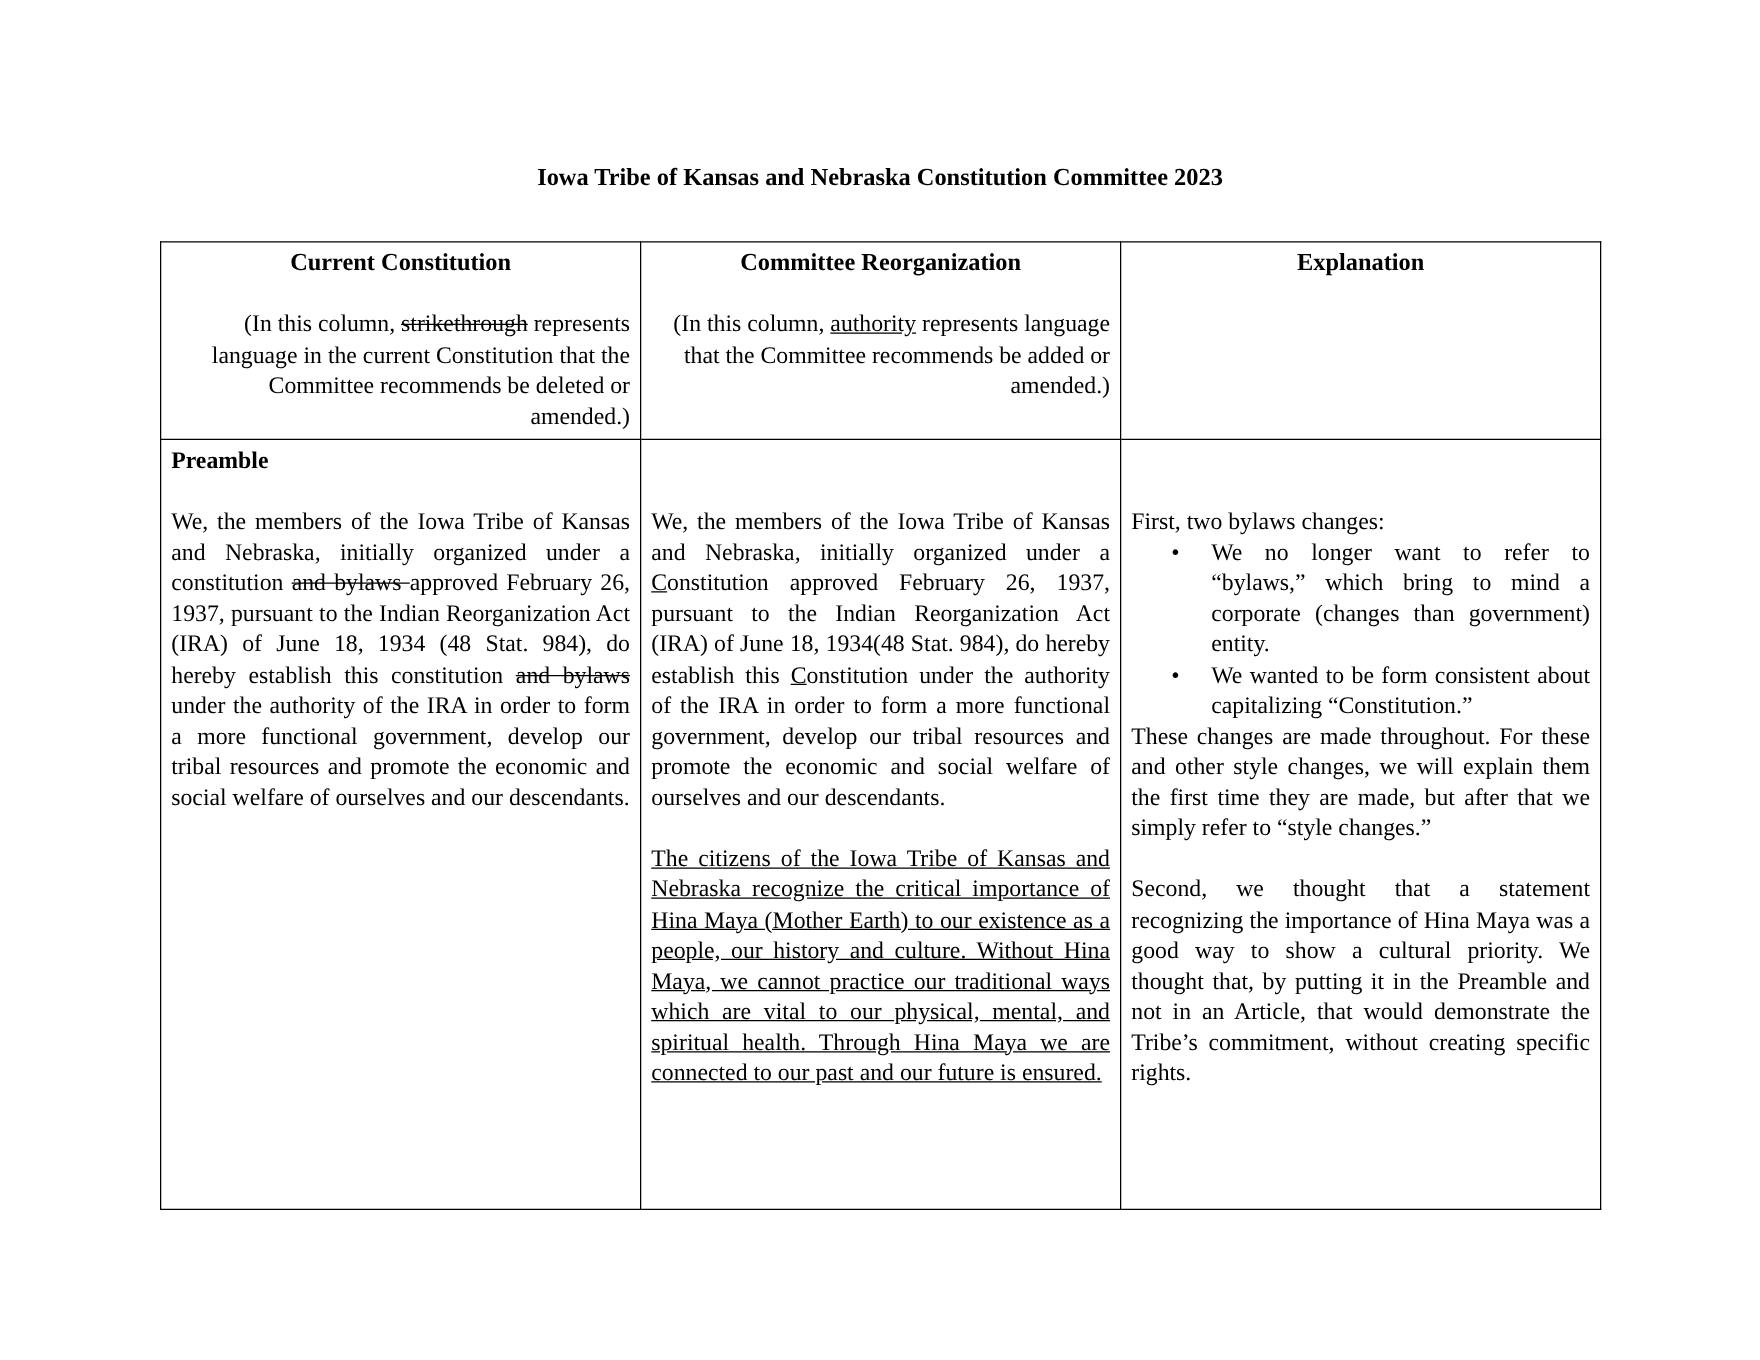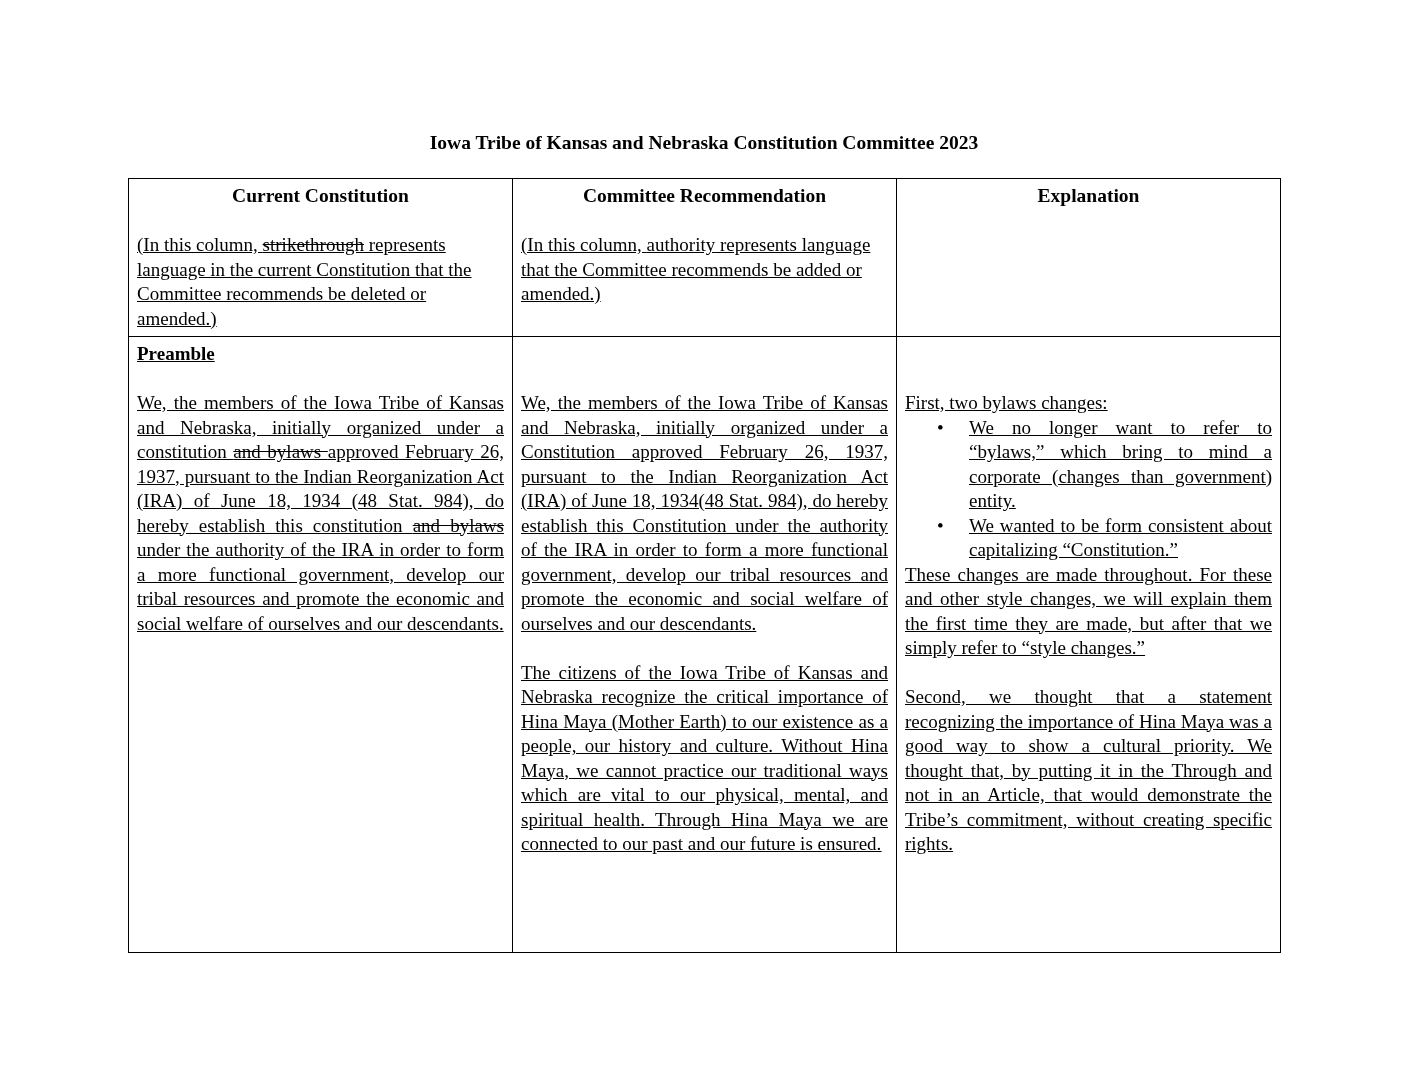--- a/index.html
+++ b/index.html
@@ -20,45 +20,44 @@
     border-radius: 22px;
   }
   .doc-title {
     margin: 133px 0 0 0;
     font-size: 19.5px;
     line-height: 20px;
     font-weight: bold;
     text-align: center;
   }
   table.doc-table {
-    margin: 25px 0 0 128px;
+    margin: 40px 0 0 128px;
     width: 1152px;
     border-collapse: collapse;
     table-layout: fixed;
     padding-left: 40px;
   }
   table.doc-table td {
     border: 1.5px solid #000000;
     vertical-align: top;
     padding: 5px 8px;
     font-size: 19px;
     line-height: 24.5px;
   }
   tr.header-row { height: 147px; }
-  tr.body-row { height: 616px; text-decoration: underline; }
+  tr.body-row { height: 616px; }
   .col-title {
     font-weight: bold;
     text-align: center;
     margin: 0 0 24.5px 0;
     font-size: 19.5px;
   }
   .col-note {
     margin: 0;
-    text-align: left;
-    text-decoration: underline;
+    text-align: right;
   }
   .cell-heading {
     font-weight: bold;
     margin: 0 0 24.5px 0;
   }
   .para {
     margin: 0;
     text-align: justify;
   }
   .para-gap { margin-top: 24.5px; }
@@ -95,21 +94,21 @@
       <col style="width:384px">
       <col style="width:384px">
     </colgroup>
     <tbody>
       <tr class="header-row">
         <td>
           <p class="col-title">Current Constitution</p>
           <p class="col-note"><span>(In this column, </span><span class="run-strike">strikethrough</span><span> represents language in the current Constitution that the Committee recommends be deleted or amended.)</span></p>
         </td>
         <td>
-          <p class="col-title">Committee Recommendation</p>
+          <p class="col-title">Committee Reorganization</p>
           <p class="col-note"><span>(In this column, </span><span class="run-underline">authority</span><span> represents language that the Committee recommends be added or amended.)</span></p>
         </td>
         <td>
           <p class="col-title">Explanation</p>
         </td>
       </tr>
       <tr class="body-row">
         <td>
           <p class="cell-heading">Preamble</p>
           <p class="para"><span>We, the members of the Iowa Tribe of Kansas and Nebraska, initially organized under a constitution </span><span class="run-strike">and bylaws </span><span>approved February 26, 1937, pursuant to the Indian Reorganization Act (IRA) of June 18, 1934 (48 Stat. 984), do hereby establish this constitution </span><span class="run-strike">and bylaws </span><span>under the authority of the IRA in order to form a more functional government, develop our tribal resources and promote the economic and social welfare of ourselves and our descendants.</span></p>
@@ -120,19 +119,19 @@
           <p class="para para-gap"><span class="run-underline">The citizens of the Iowa Tribe of Kansas and Nebraska recognize the critical importance of Hina Maya (Mother Earth) to our existence as a people, our history and culture. Without Hina Maya, we cannot practice our traditional ways which are vital to our physical, mental, and spiritual health. Through Hina Maya we are connected to our past and our future is ensured.</span></p>
         </td>
         <td>
           <div class="spacer-2lines"></div>
           <p class="para">First, two bylaws changes:</p>
           <ul class="bullet-list">
             <li>We no longer want to refer to “bylaws,” which bring to mind a corporate (changes than government) entity.</li>
             <li>We wanted to be form consistent about capitalizing “Constitution.”</li>
           </ul>
           <p class="para">These changes are made throughout.  For these and other style changes, we will explain them the first time they are made, but after that we simply refer to “style changes.”</p>
-          <p class="para para-gap">Second, we thought that a statement recognizing the importance of Hina Maya was a good way to show a cultural priority. We thought that, by putting it in the Through and not in an Article, that would demonstrate the Tribe’s commitment, without creating specific rights.</p>
+          <p class="para para-gap">Second, we thought that a statement recognizing the importance of Hina Maya was a good way to show a cultural priority. We thought that, by putting it in the Preamble and not in an Article, that would demonstrate the Tribe’s commitment, without creating specific rights.</p>
         </td>
       </tr>
     </tbody>
   </table>
 
 </div>
 
 </body></html>

